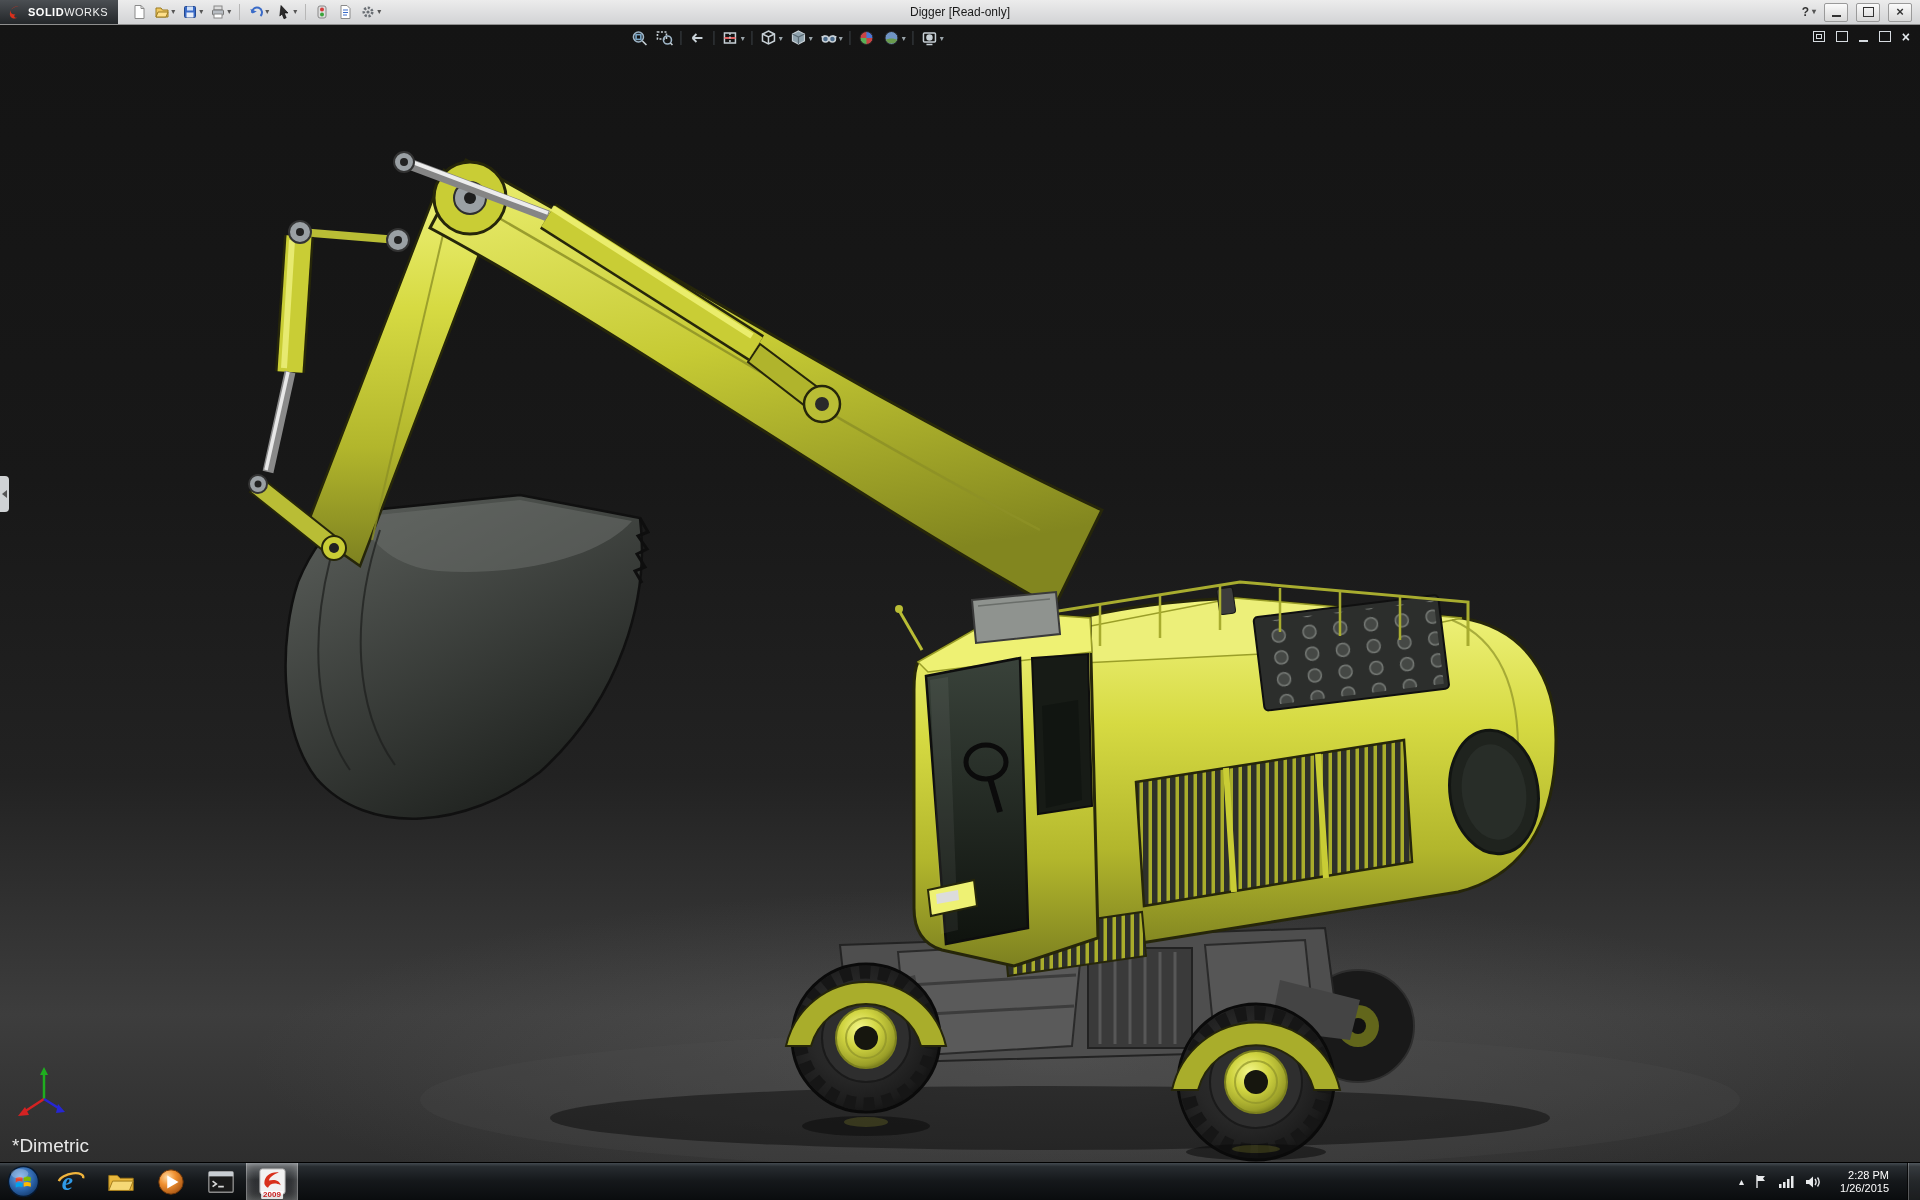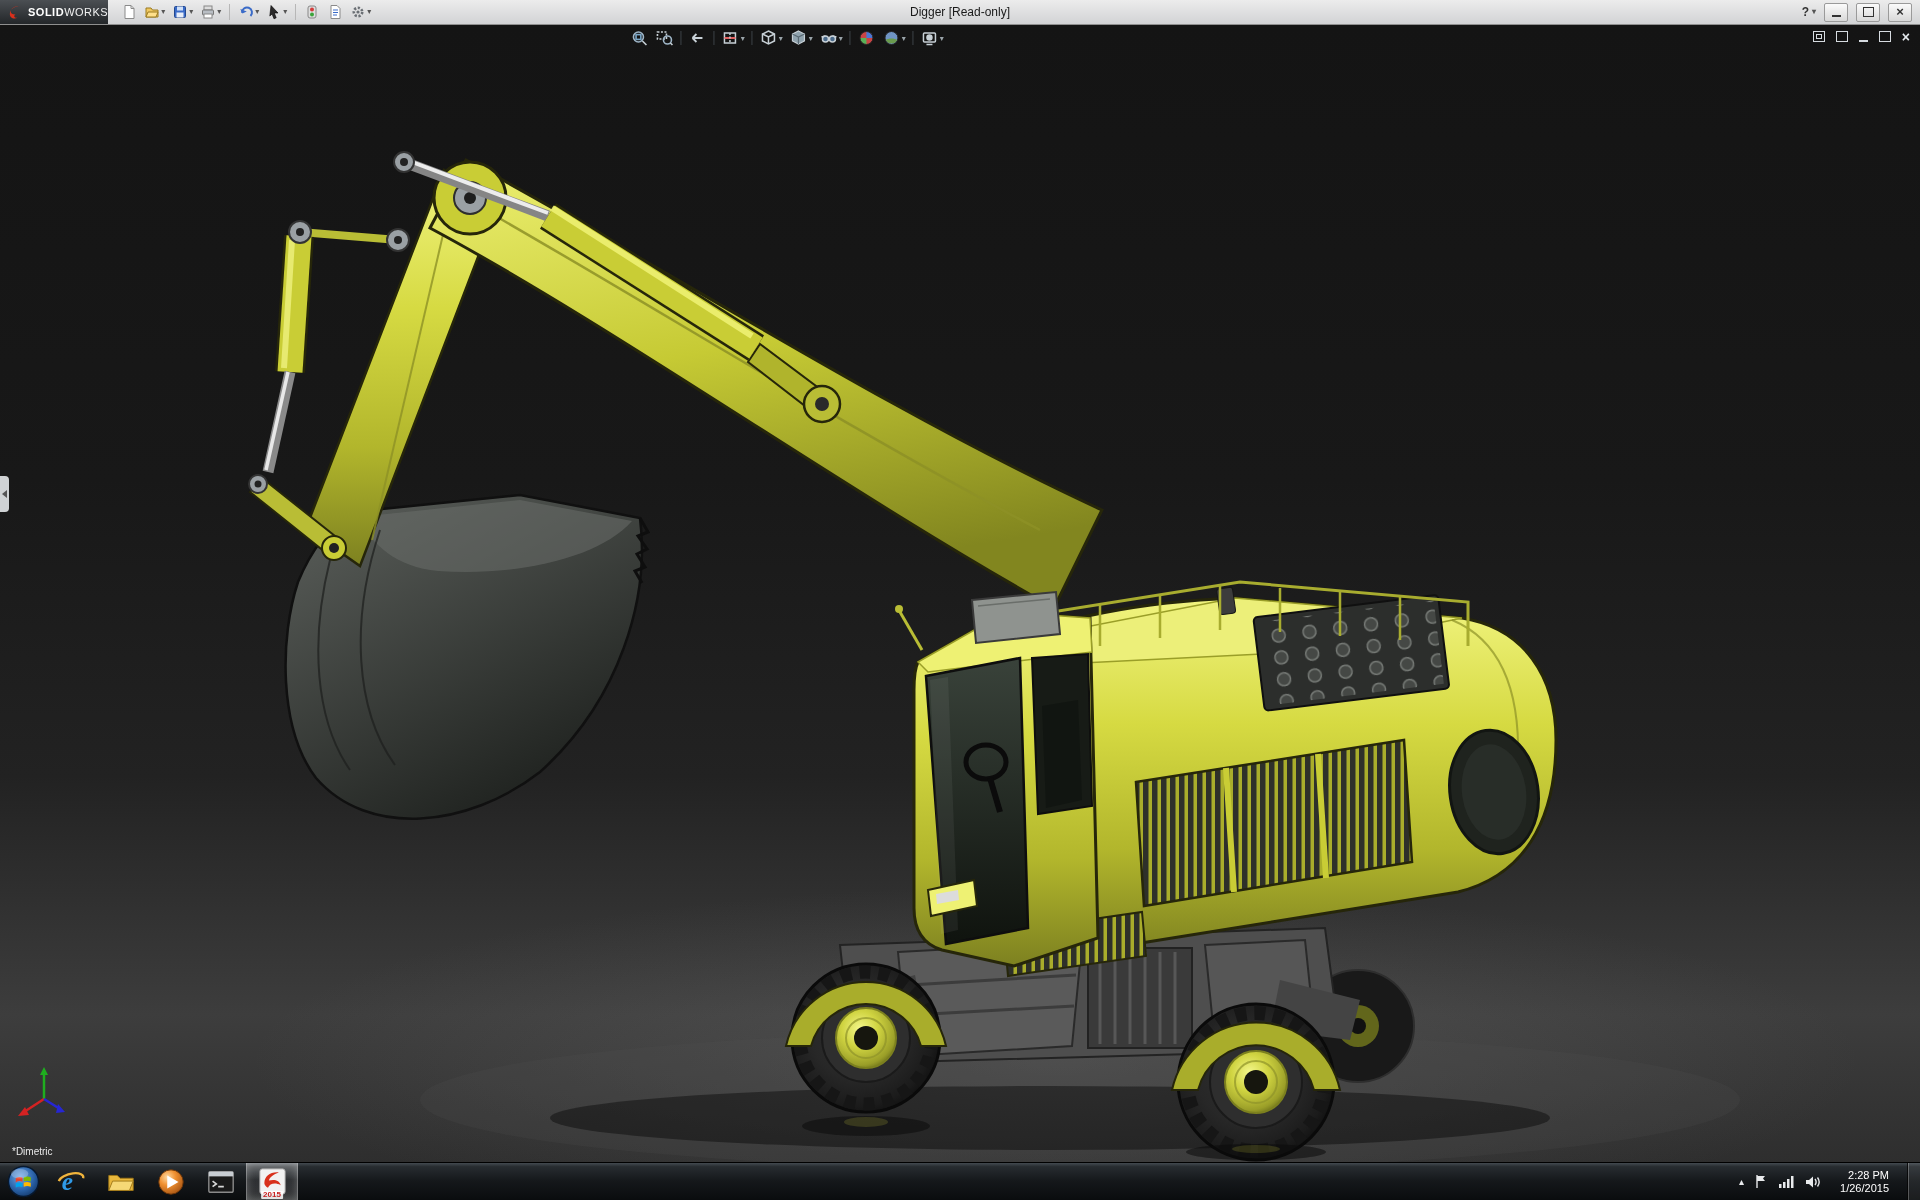--- a/index.html
+++ b/index.html
@@ -3,21 +3,21 @@
 <meta charset="utf-8">
 <style>
   html,body{margin:0;padding:0;width:1920px;height:1200px;overflow:hidden;background:#000;
     font-family:"Liberation Sans",sans-serif;-webkit-font-smoothing:antialiased;}
   #root{position:absolute;inset:0;}
 
   
   #titlebar{position:absolute;top:0;left:0;right:0;height:24px;
     background:linear-gradient(#ececec,#d2d3d5);border-bottom:1px solid #8f8f8f;
     display:flex;align-items:center;z-index:30;}
-  #logo{height:24px;display:flex;align-items:center;gap:5px;padding:0 0 0 8px;
+  #logo{height:24px;display:flex;align-items:center;gap:5px;padding:0 10px 0 8px;
     background:linear-gradient(#4b4f53,#232629);}
   #logo .brand{color:#fff;font-size:11px;letter-spacing:.5px;}
   #logo .brand b{font-weight:700;}
   #logo .brand span{font-weight:300;opacity:.92;}
   #maintools{display:flex;align-items:center;margin-left:10px;gap:1px;}
   .tbtn{display:flex;align-items:center;height:20px;padding:0 2px;border:1px solid transparent;border-radius:2px;}
   .tbtn svg{width:16px;height:16px;display:block;}
   .dd{font-size:8px;color:#555;margin-left:1px;line-height:8px;}
   .vsep{width:1px;height:16px;background:#b7b7b7;margin:0 4px;}
   #wintitle{position:absolute;left:50%;transform:translateX(-50%);font-size:12px;color:#1a1a1a;white-space:nowrap;text-align:right;}
@@ -50,21 +50,21 @@
   .docbox.inner::after{content:"";position:absolute;left:2px;top:2px;width:4px;height:3px;border:1px solid #d6dbe0;}
   .docmin{width:9px;height:2px;background:#d6dbe0;margin-top:8px;}
   .docx{font-size:14px;font-weight:bold;line-height:10px;color:#e3e8ec;}
 
   
   #treetab{position:absolute;left:0;top:452px;width:9px;height:36px;background:#cfd2d4;
     border-radius:0 4px 4px 0;display:flex;align-items:center;justify-content:center;z-index:5;}
   #treetab i{width:0;height:0;border-top:4px solid transparent;border-bottom:4px solid transparent;border-right:5px solid #555;}
 
   #triad{position:absolute;left:14px;bottom:32px;z-index:4;}
-  #viewlabel{position:absolute;left:12px;bottom:6px;color:#e8e8e8;font-size:10px;z-index:4;}
+  #viewlabel{position:absolute;left:12px;bottom:6px;color:#e8e8e8;font-size:19px;z-index:4;}
 
   
   #taskbar{position:absolute;bottom:0;left:0;right:0;height:37px;
     background:linear-gradient(#434a50 0%,#272c30 10%,#15181b 48%,#0a0c0e 100%);
     border-top:1px solid #000;display:flex;align-items:center;z-index:40;}
   .slot{width:50px;height:37px;display:flex;align-items:center;justify-content:center;position:relative;}
   .slot.orb{width:46px;}
   .slot.active{background:linear-gradient(rgba(255,255,255,.30),rgba(255,255,255,.10) 45%,rgba(255,255,255,.18));
     border-left:1px solid rgba(255,255,255,.35);border-right:1px solid rgba(255,255,255,.35);
     box-shadow:inset 0 0 8px rgba(255,255,255,.28);}
@@ -521,21 +521,21 @@
         <rect x="3" y="5" width="26" height="22" rx="2" fill="#1a1a1a" stroke="#8a8a8a" stroke-width="1.5"></rect>
         <rect x="3" y="5" width="26" height="5" fill="#c8cdd2"></rect>
         <path d="M7,15 l4,3 -4,3 M13,21 h6" stroke="#d8d8d8" stroke-width="1.8" fill="none"></path>
       </svg>
     </div>
     <div class="slot active">
       <svg width="29" height="29" viewBox="0 0 32 32">
         <rect x="2" y="2" width="28" height="28" rx="3" fill="#f2f2f2" stroke="#999"></rect>
         <path d="M7,18 C7,10 14,5 23,6 C17,8 13,11 12,15 C18,13 24,15 25,20 C19,17 13,18 11,23 C9,22 7,20 7,18 Z" fill="#d8301c"></path>
       </svg>
-      <span class="swbadge">2015</span>
+      <span class="swbadge">2009</span>
     </div>
 
     <div id="tray">
       <span class="trayarrow">▴</span>
       <svg width="14" height="15" viewBox="0 0 14 15">
         <path d="M3,1 v13" stroke="#e8eaec" stroke-width="1.4"></path>
         <path d="M3,2 h8 l-2,2.5 2,2.5 h-8 Z" fill="#e8eaec"></path>
       </svg>
       <svg width="16" height="14" viewBox="0 0 16 14">
         <rect x="1" y="9" width="2.5" height="4" fill="#e8eaec"></rect>

